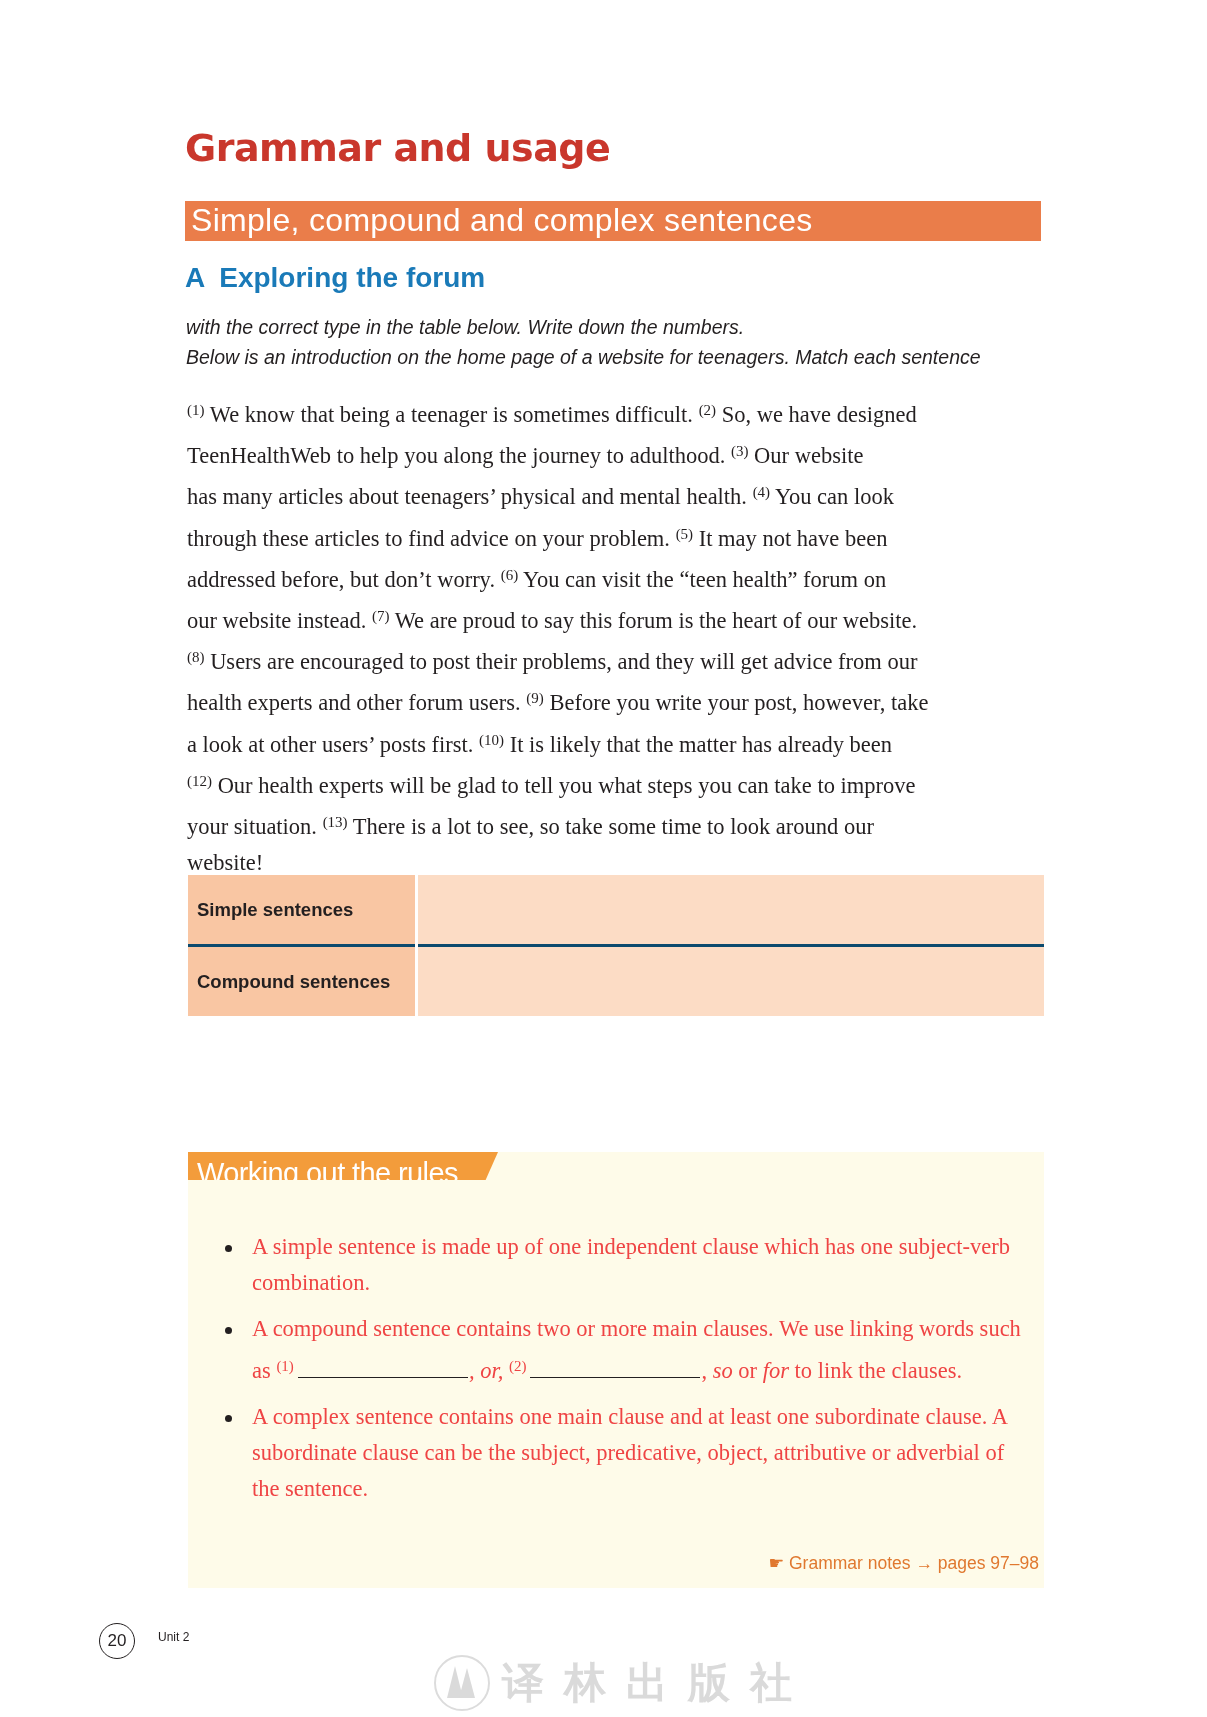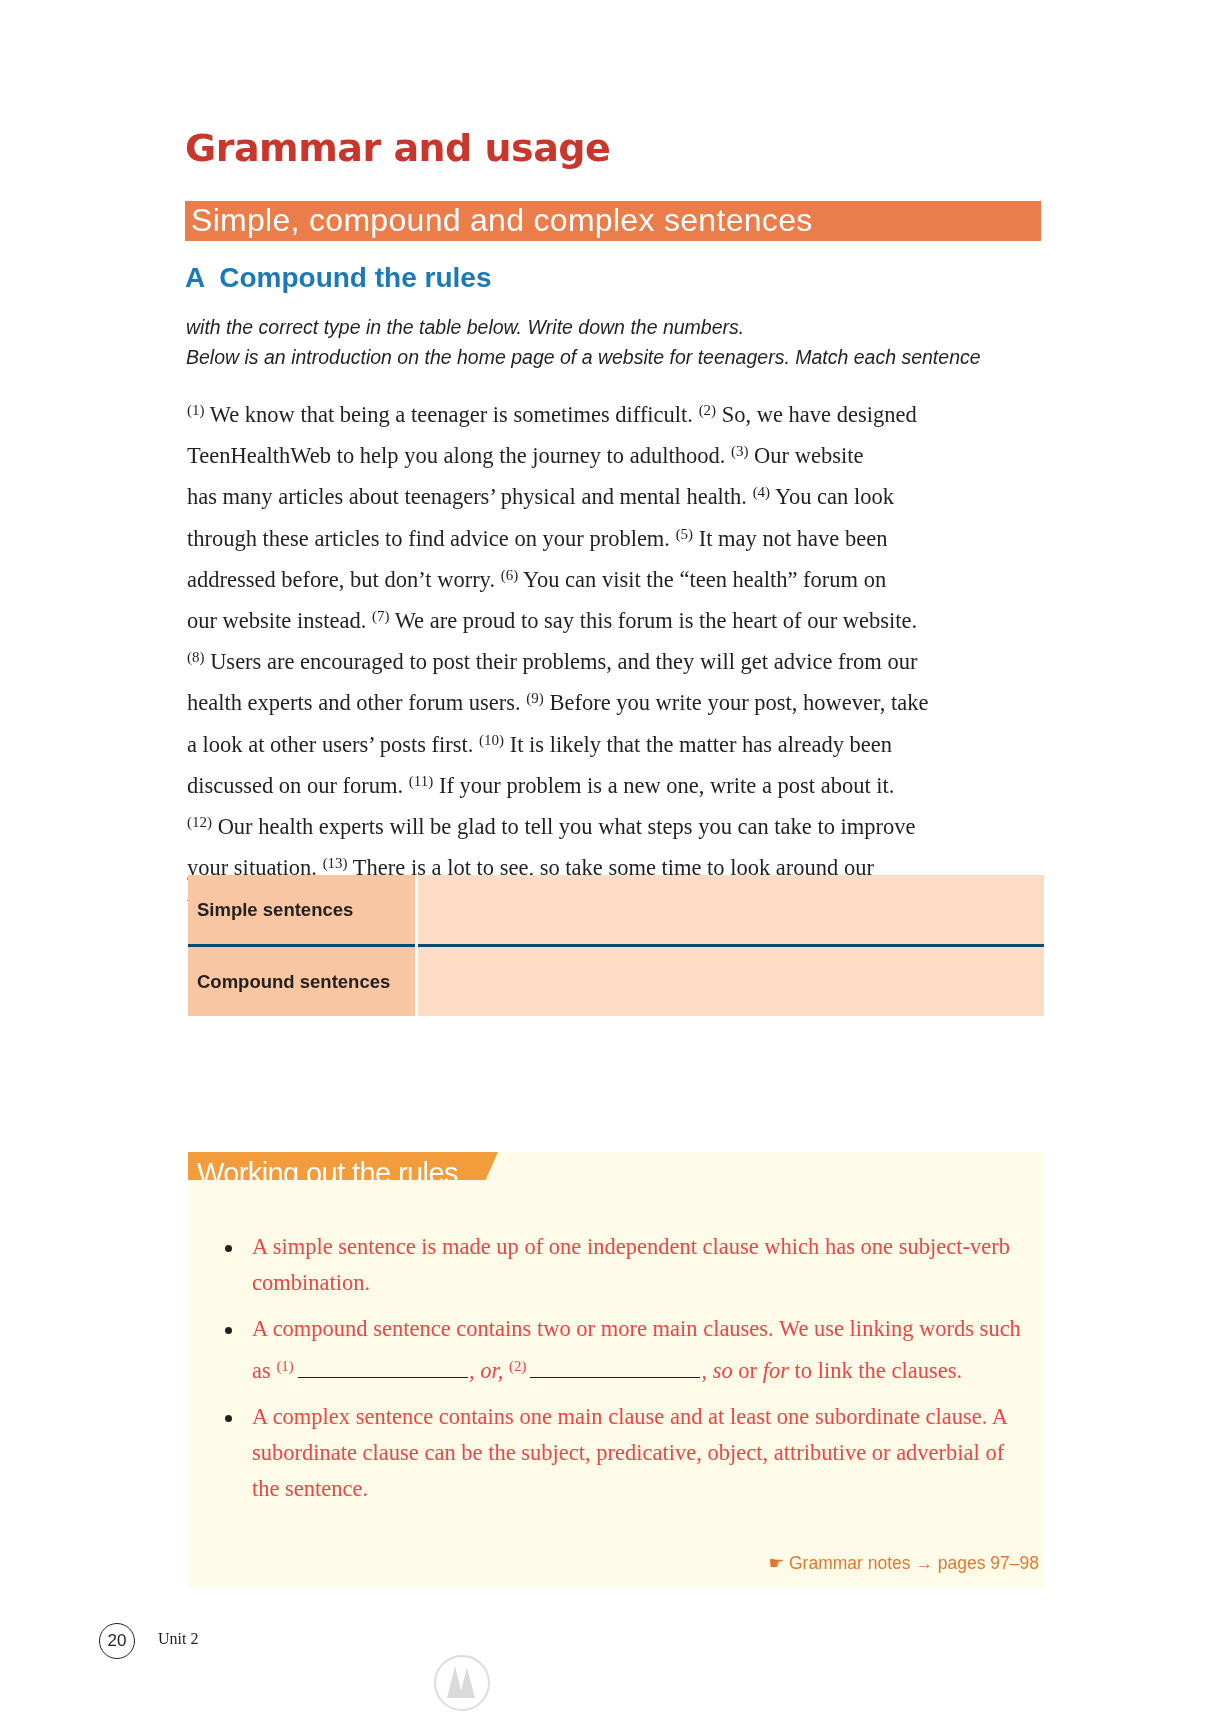--- a/index.html
+++ b/index.html
@@ -88,21 +88,21 @@
     }
 
     .page-num {
       position: absolute; left: 99px; top: 1623px; width: 34px; height: 34px;
       border: 1.5px solid #231f20; border-radius: 50%;
       text-align: center; line-height: 34px;
       font-family: "Liberation Sans", sans-serif; font-size: 17px; color: #231f20;
     }
     .unit-label {
       position: absolute; left: 158px; top: 1630px;
-      font-family: Liberation Serif, serif; font-size: 16px; color: #231f20;
+      font-family: Liberation Sans, sans-serif; font-size: 12px; color: #231f20;
     }
     .watermark {
       position: absolute; left: 434px; top: 1653px; height: 60px;
       display: flex; align-items: center; gap: 12px; opacity: 0.9;
     }
     .watermark-logo {
       width: 52px; height: 52px; border: 2px solid #d9d9d9; border-radius: 50%;
       display: flex; align-items: center; justify-content: center;
     }
     .watermark-text {
@@ -115,39 +115,38 @@
 
 <div class="page">
 
   <div class="main-title">Grammar and usage</div>
 
   <div class="section-bar">
     <span>Simple, compound and complex sentences</span>
   </div>
 
   <div class="subheading">
-    <span class="letter">A</span><span>Compound the rules</span>
+    <span class="letter">A</span><span>Exploring the forum</span>
   </div>
 
   <div class="instructions">
     <div>with the correct type in the table below. Write down the numbers.</div>
     <div>Below is an introduction on the home page of a website for teenagers. Match each sentence</div>
   </div>
 
   <div class="passage" id="passage">
       <span class="line"><span class="num">(1)</span> We know that being a teenager is sometimes difficult. <span class="num">(2)</span> So, we have designed</span>
       <span class="line">TeenHealthWeb to help you along the journey to adulthood. <span class="num">(3)</span> Our website</span>
       <span class="line">has many articles about teenagers’ physical and mental health. <span class="num">(4)</span> You can look</span>
       <span class="line">through these articles to find advice on your problem. <span class="num">(5)</span> It may not have been</span>
       <span class="line">addressed before, but don’t worry. <span class="num">(6)</span> You can visit the “teen health” forum on</span>
       <span class="line">our website instead. <span class="num">(7)</span> We are proud to say this forum is the heart of our website.</span>
       <span class="line"><span class="num">(8)</span> Users are encouraged to post their problems, and they will get advice from our</span>
       <span class="line">health experts and other forum users. <span class="num">(9)</span> Before you write your post, however, take</span>
       <span class="line">a look at other users’ posts first. <span class="num">(10)</span> It is likely that the matter has already been</span>
-      <span class="line">discussed on our forum. <span class="num">(11)</span> If your problem is a new one, write a post about it.</span>
       <span class="line"><span class="num">(12)</span> Our health experts will be glad to tell you what steps you can take to improve</span>
       <span class="line">your situation. <span class="num">(13)</span> There is a lot to see, so take some time to look around our</span>
       <span class="line">website!</span>
     </div>
 
   <table class="match-table">
     <tbody>
         <tr>
       <td class="label">Simple sentences</td>
       <td class="answer"></td>
@@ -175,14 +174,15 @@
   <div class="page-num">20</div>
   <div class="unit-label">Unit 2</div>
 
   <div class="watermark">
     <div class="watermark-logo">
       <svg width="34" height="38" viewBox="0 0 34 38">
         <polygon points="10,2 2,34 18,34" fill="#d6d6d6"></polygon>
         <polygon points="22,4 14,34 30,34" fill="#d6d6d6"></polygon>
       </svg>
     </div>
+    <div class="watermark-text">译林出版社</div>
   </div>
 </div>
 
 </body></html>

